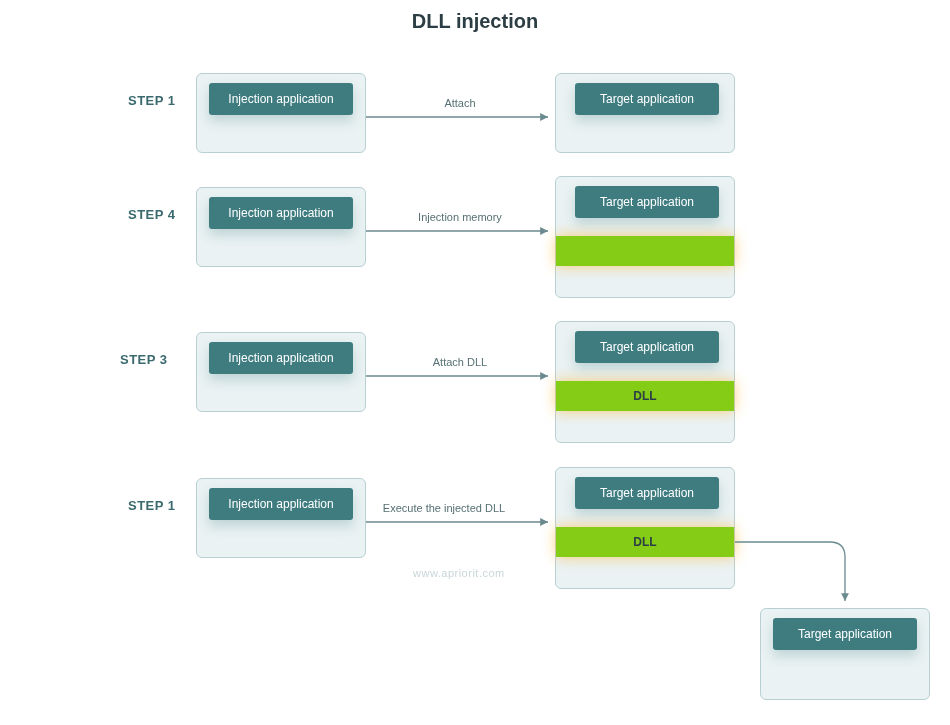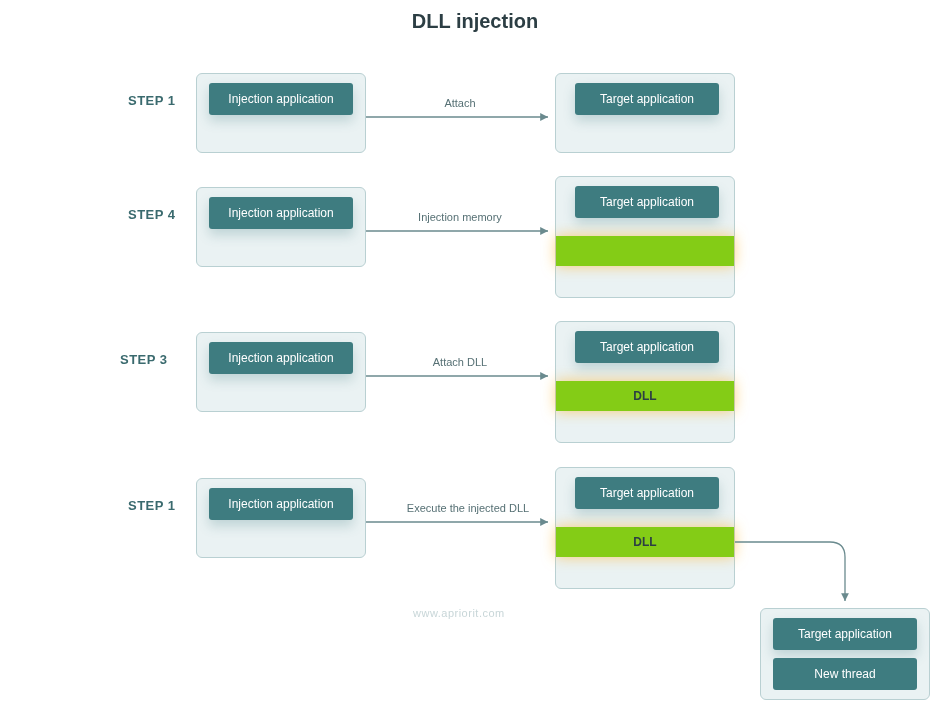--- a/index.html
+++ b/index.html
@@ -137,30 +137,29 @@
   <div class="chip" style="left:575px; top:477px; width:144px; height:32px;">Target application</div>
   <div class="mem-block" style="left:556px; top:527px; width:178px; height:30px;">DLL</div>
   <svg class="conn" style="left:366px; top:515px;" width="189" height="14">
     <defs>
         <marker id="ah4" markerWidth="8" markerHeight="8" refX="6" refY="3" orient="auto">
           <path d="M0,0 L6,3 L0,6 Z" fill="#6a8a8e"></path>
         </marker>
       </defs>
     <line x1="0" y1="7" x2="182" y2="7" stroke="#6a8a8e" stroke-width="1.3" marker-end="url(#ah4)"></line>
   </svg>
-  <div class="arrow-label" style="left:388px; top:502px;">Execute the injected DLL</div>
+  <div class="arrow-label" style="left:364px; top:502px;">Execute the injected DLL</div>
 
   <div class="panel" style="left:760px; top:608px; width:170px; height:92px;"></div>
   <div class="chip" style="left:773px; top:618px; width:144px; height:32px;">Target application</div>
-  <div class="chip" style="left:773px; top:658px; width:144px; height:32px; box-shadow:none;">New thread</div>
 
   <svg class="conn" style="left:735px; top:527px;" width="130" height="90">
     <defs>
         <marker id="ah5" markerWidth="8" markerHeight="8" refX="6" refY="3" orient="auto">
           <path d="M0,0 L6,3 L0,6 Z" fill="#6a8a8e"></path>
         </marker>
       </defs>
     <path d="M0,15 L95,15 Q110,15 110,30 L110,74" fill="none" stroke="#6a8a8e" stroke-width="1.3" marker-end="url(#ah5)"></path>
   </svg>
 
-  <div class="watermark" style="left:413px; top:567px;margin-top:40px;">www.apriorit.com</div>
+  <div class="watermark" style="left:413px; top:567px;">www.apriorit.com</div>
 
 </div>
 
 </body></html>

